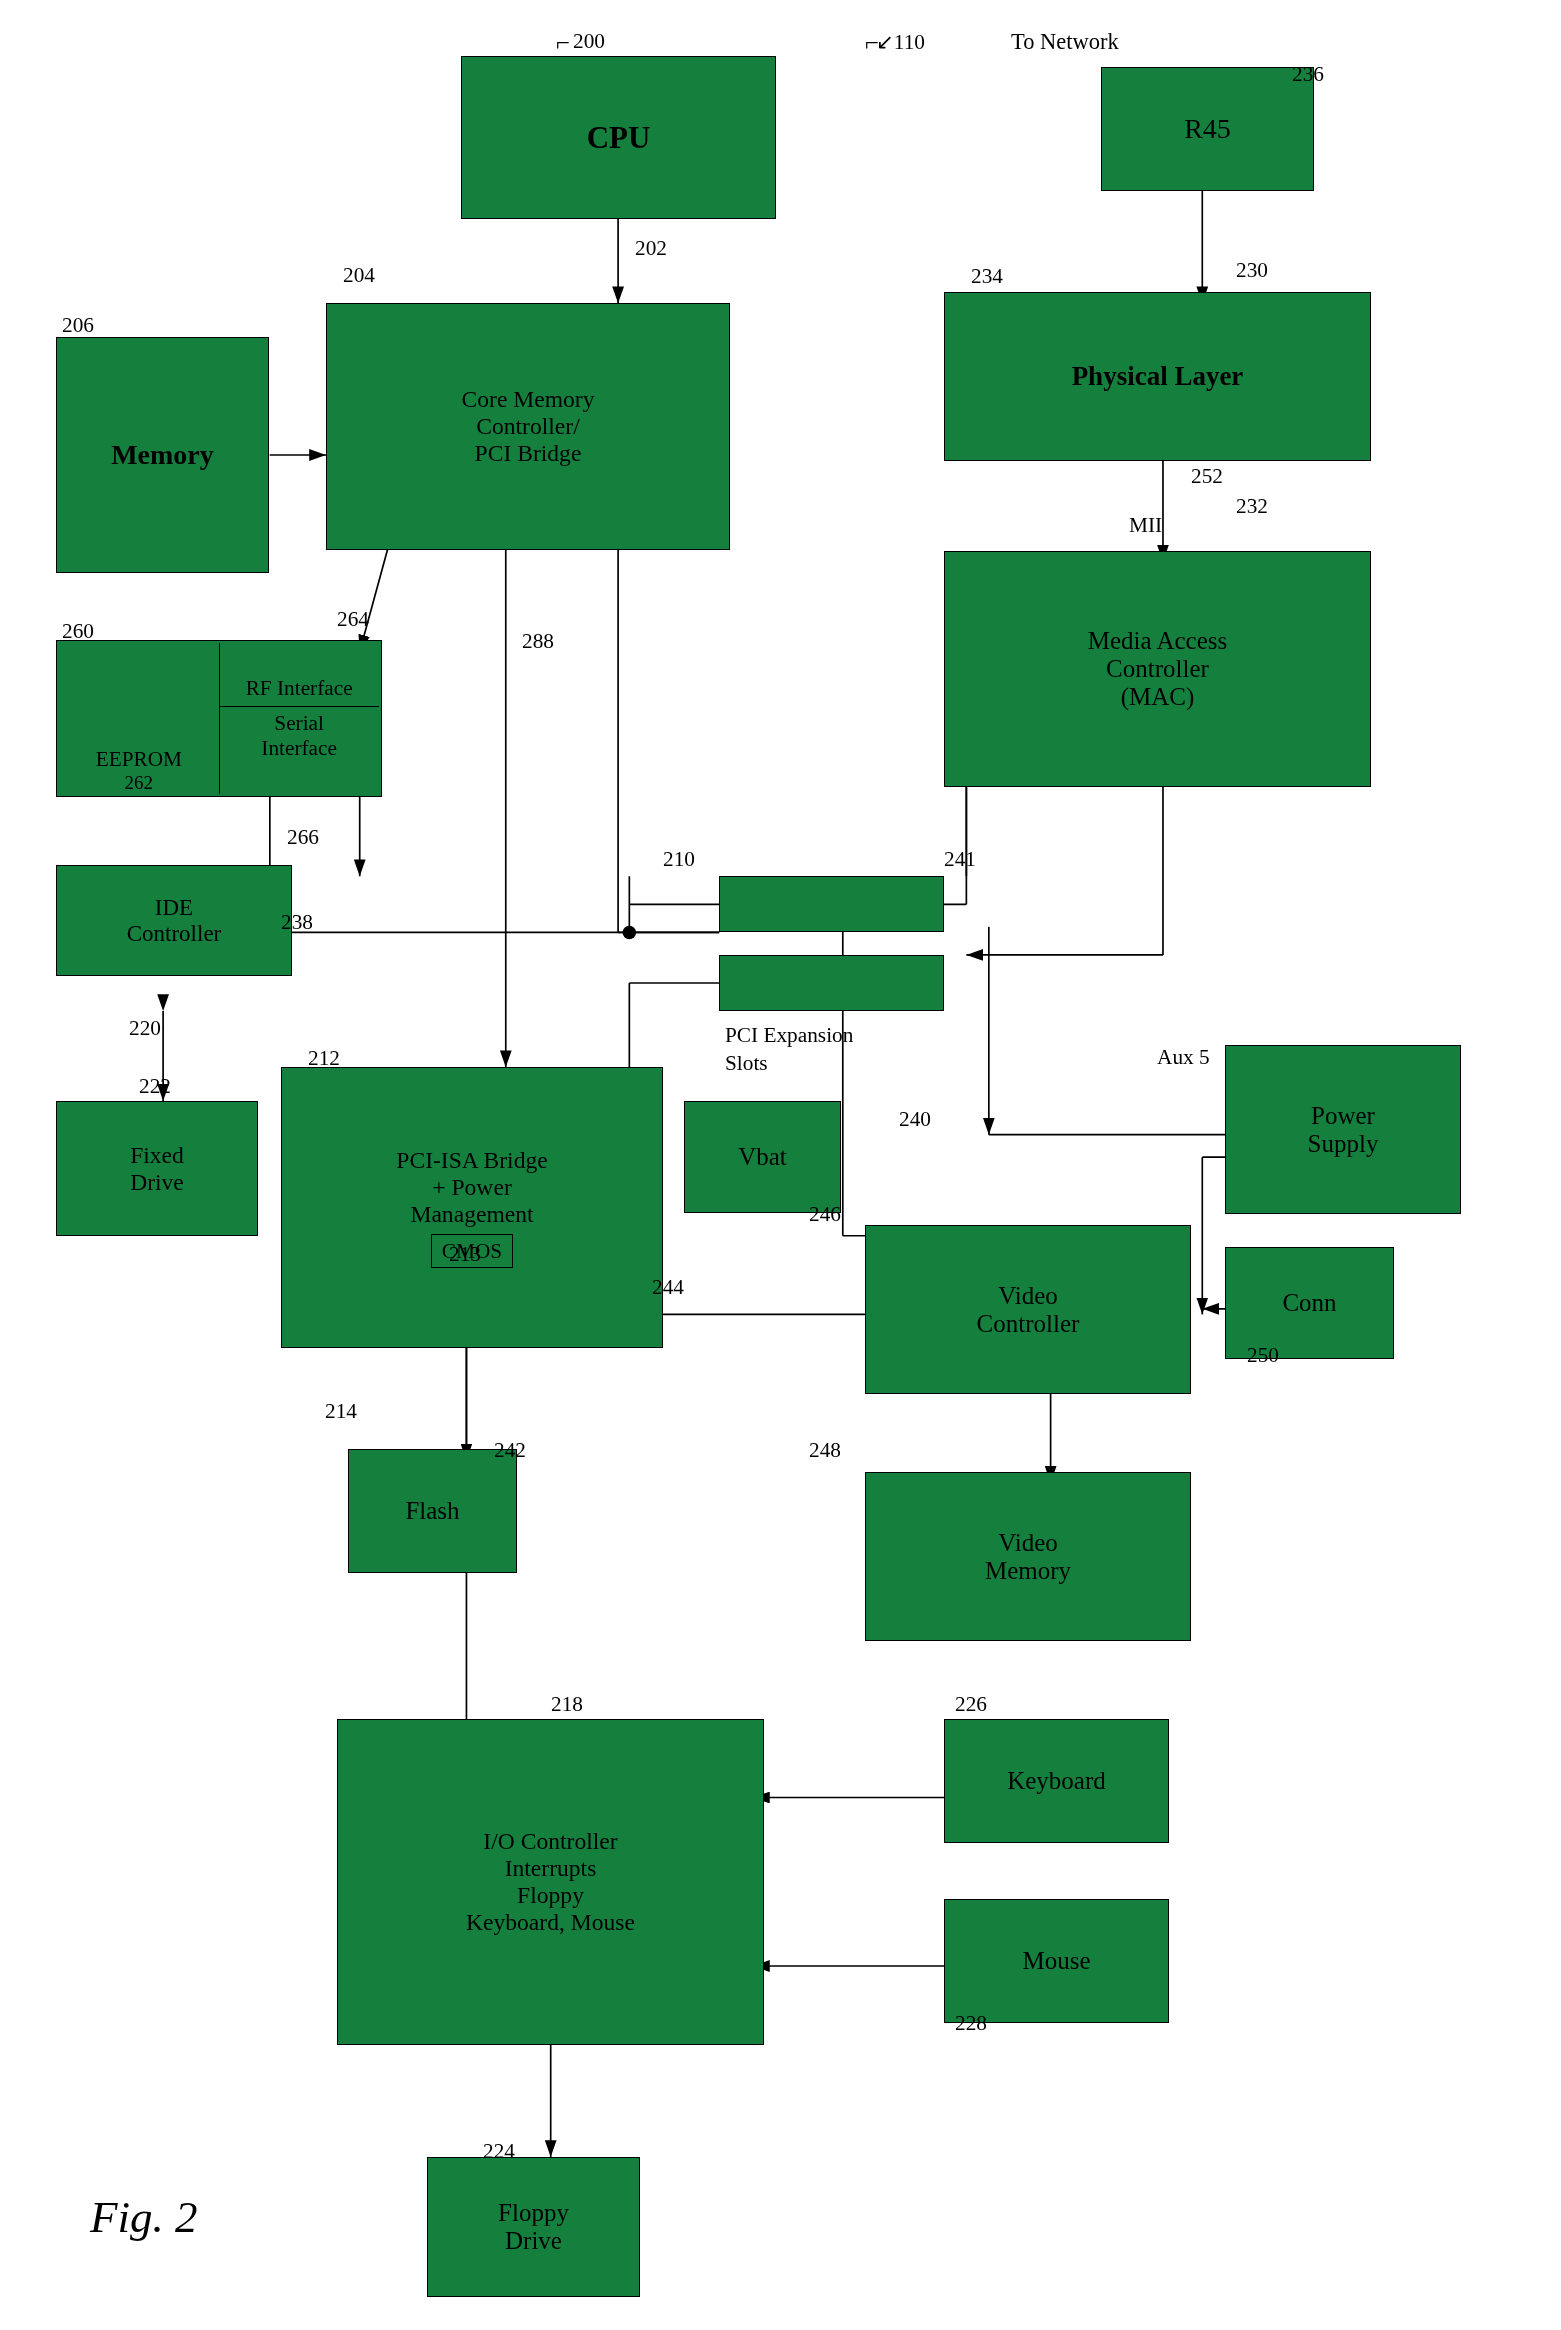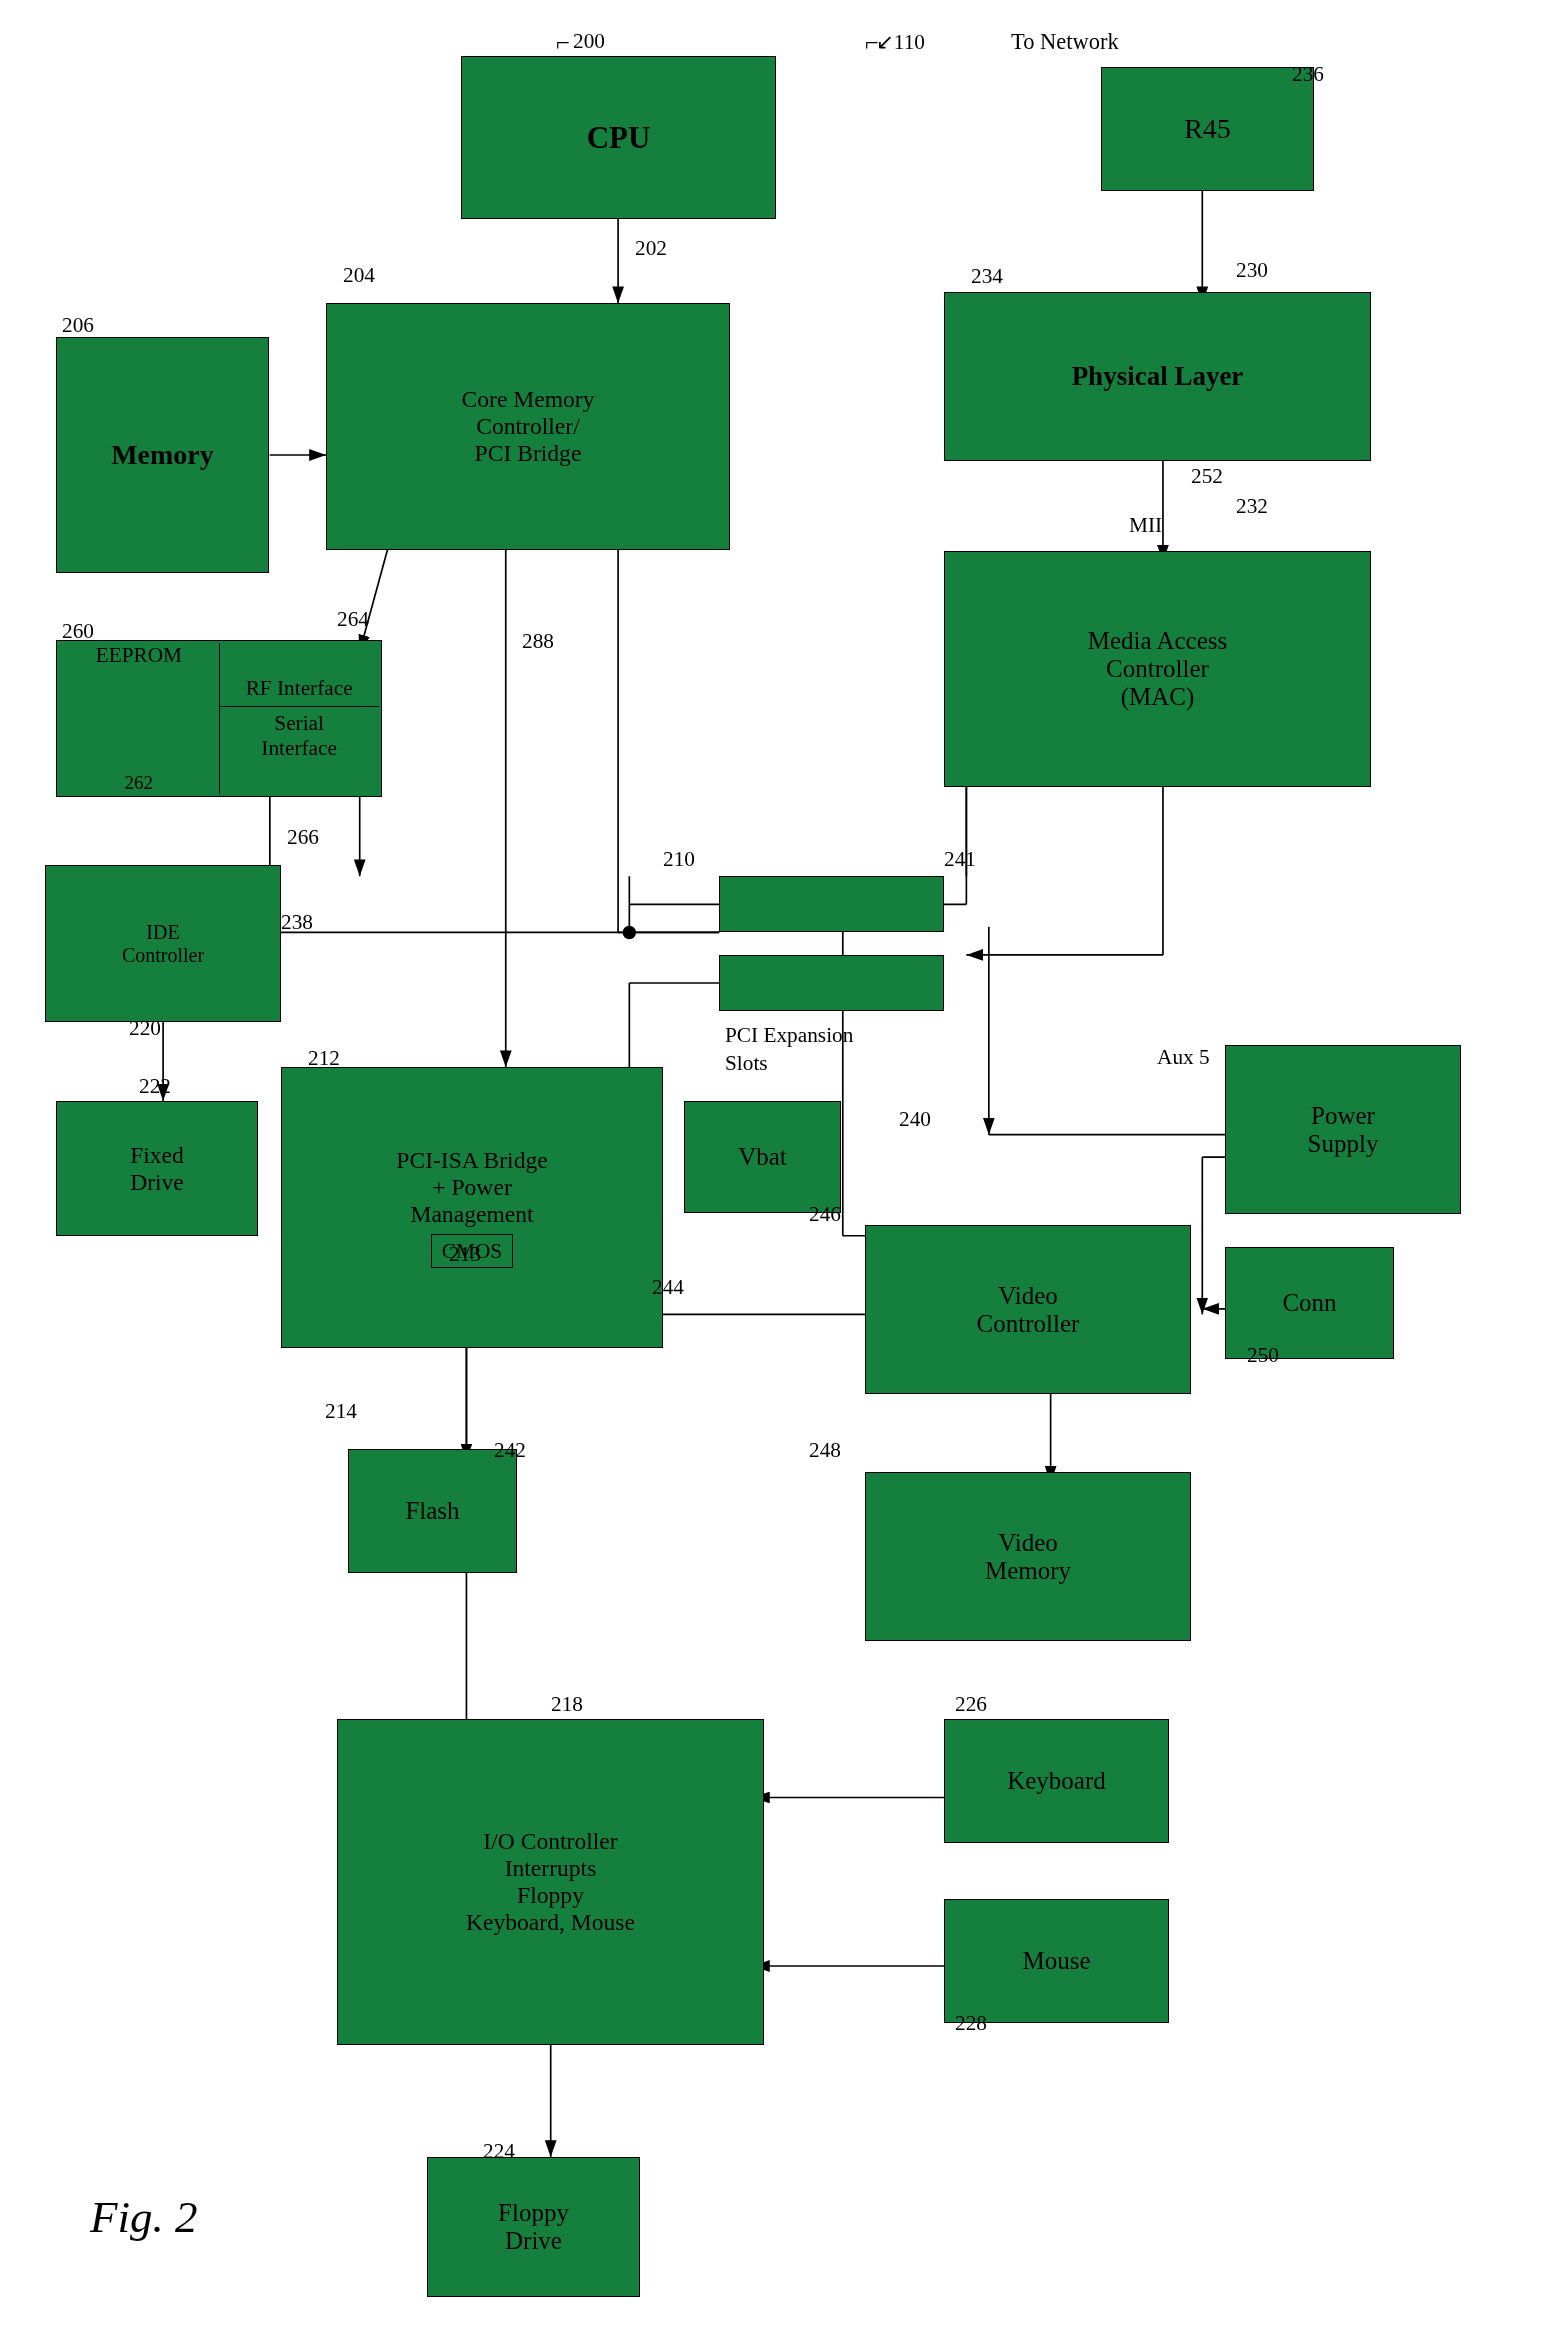--- a/index.html
+++ b/index.html
@@ -149,36 +149,36 @@
   <div class="box" style="left:326px;top:303px;width:404px;height:247px;font-size:23.6px;">
     <span>Core Memory<br>Controller/<br>PCI Bridge</span>
   </div>
 
   <div class="box" style="left:56px;top:337px;width:213px;height:236px;font-size:28px;font-weight:bold;">
     <span>Memory</span>
   </div>
 
   <div class="box" style="left:56px;top:640px;width:326px;height:157px;font-size:21.3px;padding:2.2px;">
     <div style="display:flex;width:100%;height:100%;">
-      <div style="flex:1;border-right:1.1px solid #000;display:flex;align-items:center;justify-content:space-between;flex-direction:column;">
+      <div style="flex:1;border-right:1.1px solid #000;display:flex;align-items:center;justify-content:flex-end;flex-direction:column;">
         <span>EEPROM</span>
         <span style="font-size:19px;">262</span>
       </div>
       <div style="flex:1;display:flex;flex-direction:column;align-items:center;justify-content:center;">
         <div style="border-bottom:1.1px solid #000;width:100%;text-align:center;padding:4.5px;">
           <span>RF Interface</span>
         </div>
         <div style="width:100%;text-align:center;padding:4.5px;">
           <span>Serial<br>Interface</span>
         </div>
       </div>
     </div>
   </div>
 
-  <div class="box" style="left:45px;top:865px;width:236px;height:157px;font-size:20px;">
+  <div class="box" style="left:56px;top:865px;width:236px;height:111px;font-size:23px;">
     <span>IDE<br>Controller</span>
   </div>
 
   <div class="box" style="left:56px;top:1101px;width:202px;height:135px;font-size:23.6px;">
     <span>Fixed<br>Drive</span>
   </div>
 
   <div class="box" style="left:281px;top:1067px;width:382px;height:281px;font-size:23.6px;padding:5.6px;">
     <span>PCI-ISA Bridge<br>+ Power<br>Management</span>
 

